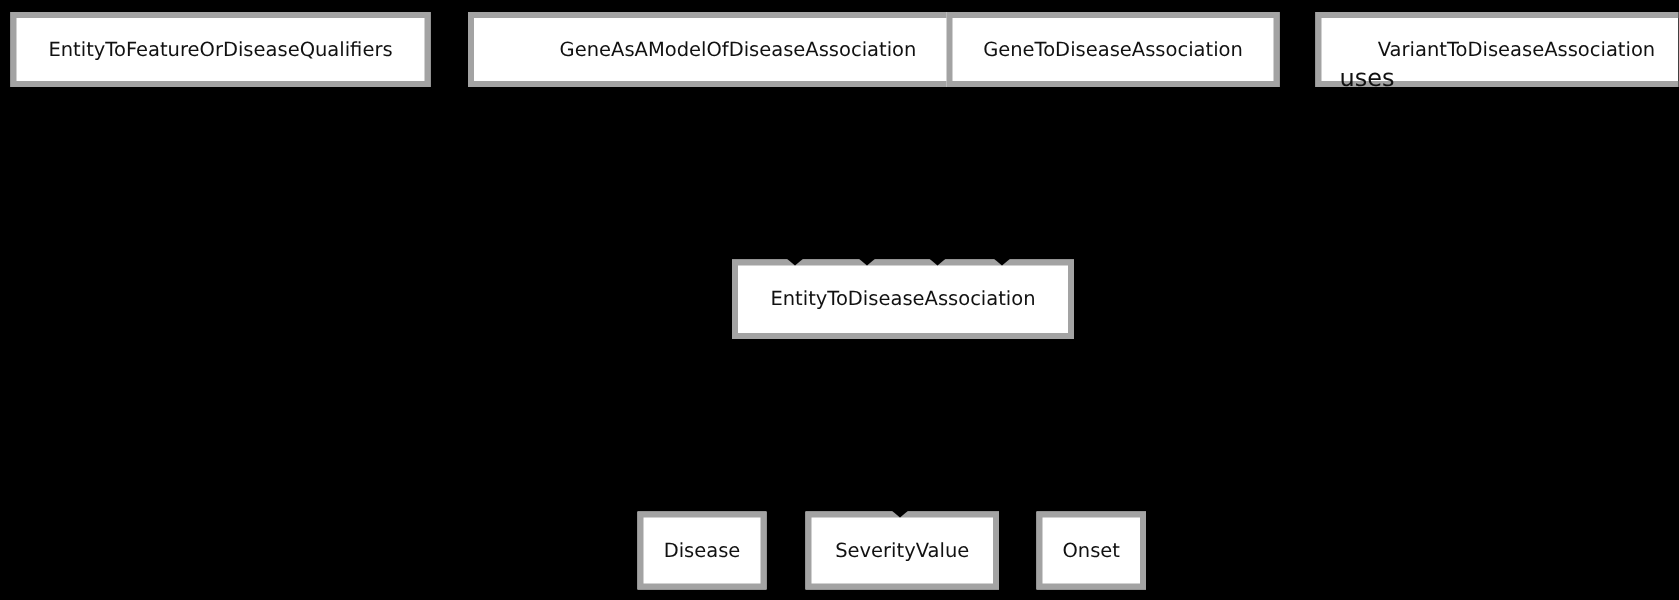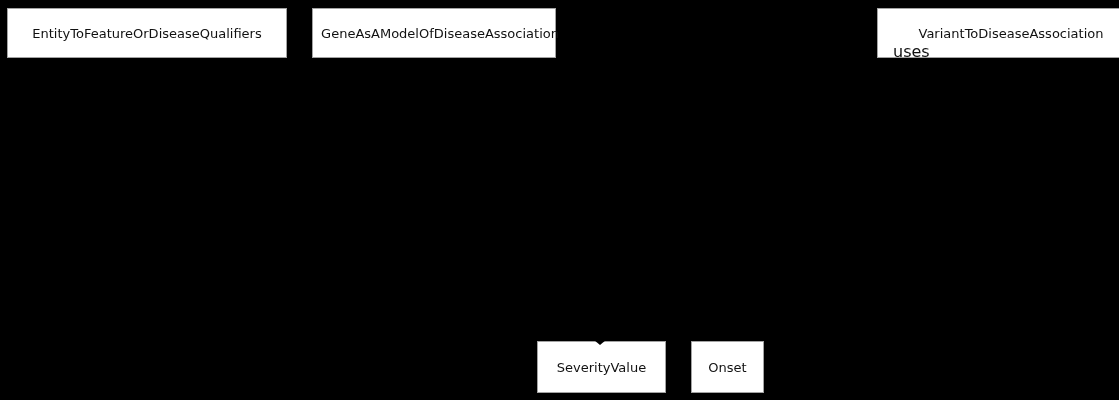--- a/index.html
+++ b/index.html
@@ -12,21 +12,21 @@
     width: 1119px;
     height: 400px;
     background: #000000;
     overflow: hidden;
     font-family: "DejaVu Sans", "Liberation Sans", sans-serif;
   }
   .node {
     position: absolute;
     box-sizing: border-box;
     background: #ffffff;
-    border: 1px solid #a3a3a3;
+    border: 4px solid #a3a3a3;
     color: #111111;
     font-size: 13px;
     display: flex;
     align-items: center;
     justify-content: center;
     text-align: center;
     white-space: nowrap;
     cursor: pointer;
   }
   .edge-label {
@@ -41,21 +41,21 @@
     position: absolute;
     width: 0;
     height: 0;
     border-left: 6px solid transparent;
     border-right: 6px solid transparent;
     border-top: 5px solid #000000;
     z-index: 2;
   }
   
   #n0 { left: 7px;   top: 8px;   width: 280px; height: 50px; }
-  #n1 { left: 312px; top: 8px;   width: 244px; height: 50px; padding-left: 12px; }
+  #n1 { left: 312px; top: 8px;   width: 348px; height: 50px; padding-left: 12px; }
   #n2 { left: 631px; top: 8px;   width: 222px; height: 50px; }
   #n3 { left: 877px; top: 8px;   width: 268px; height: 50px; }
   #n4 { left: 488px; top: 173px; width: 228px; height: 53px; }
   #n5 { left: 425px; top: 341px; width: 86px;  height: 52px; }
   #n6 { left: 537px; top: 341px; width: 129px; height: 52px; text-align: right; }
   #n7 { left: 691px; top: 341px; width: 73px;  height: 52px; }
   #uses-label { left: 893px; top: 46px; }
   
   #ah0 { left: 524px; top: 172px; }
   #ah1 { left: 572px; top: 172px; }
@@ -65,24 +65,27 @@
 </style>
 </head>
 <body>
 
 <div class="canvas">
 
   <div id="n0" class="node">EntityToFeatureOrDiseaseQualifiers</div>
 
   <div id="n1" class="node">GeneAsAModelOfDiseaseAssociation</div>
 
+  <div id="n2" class="node">GeneToDiseaseAssociation</div>
 
   <div id="n3" class="node">VariantToDiseaseAssociation</div>
 
+  <div id="n4" class="node">EntityToDiseaseAssociation</div>
 
+  <div id="n5" class="node">Disease</div>
 
   <div id="n6" class="node">SeverityValue</div>
 
   <div id="n7" class="node">Onset</div>
 
   <span id="uses-label" class="edge-label">uses</span>
 
   <div id="ah0" class="arrowhead"></div>
   <div id="ah1" class="arrowhead"></div>
   <div id="ah2" class="arrowhead"></div>

